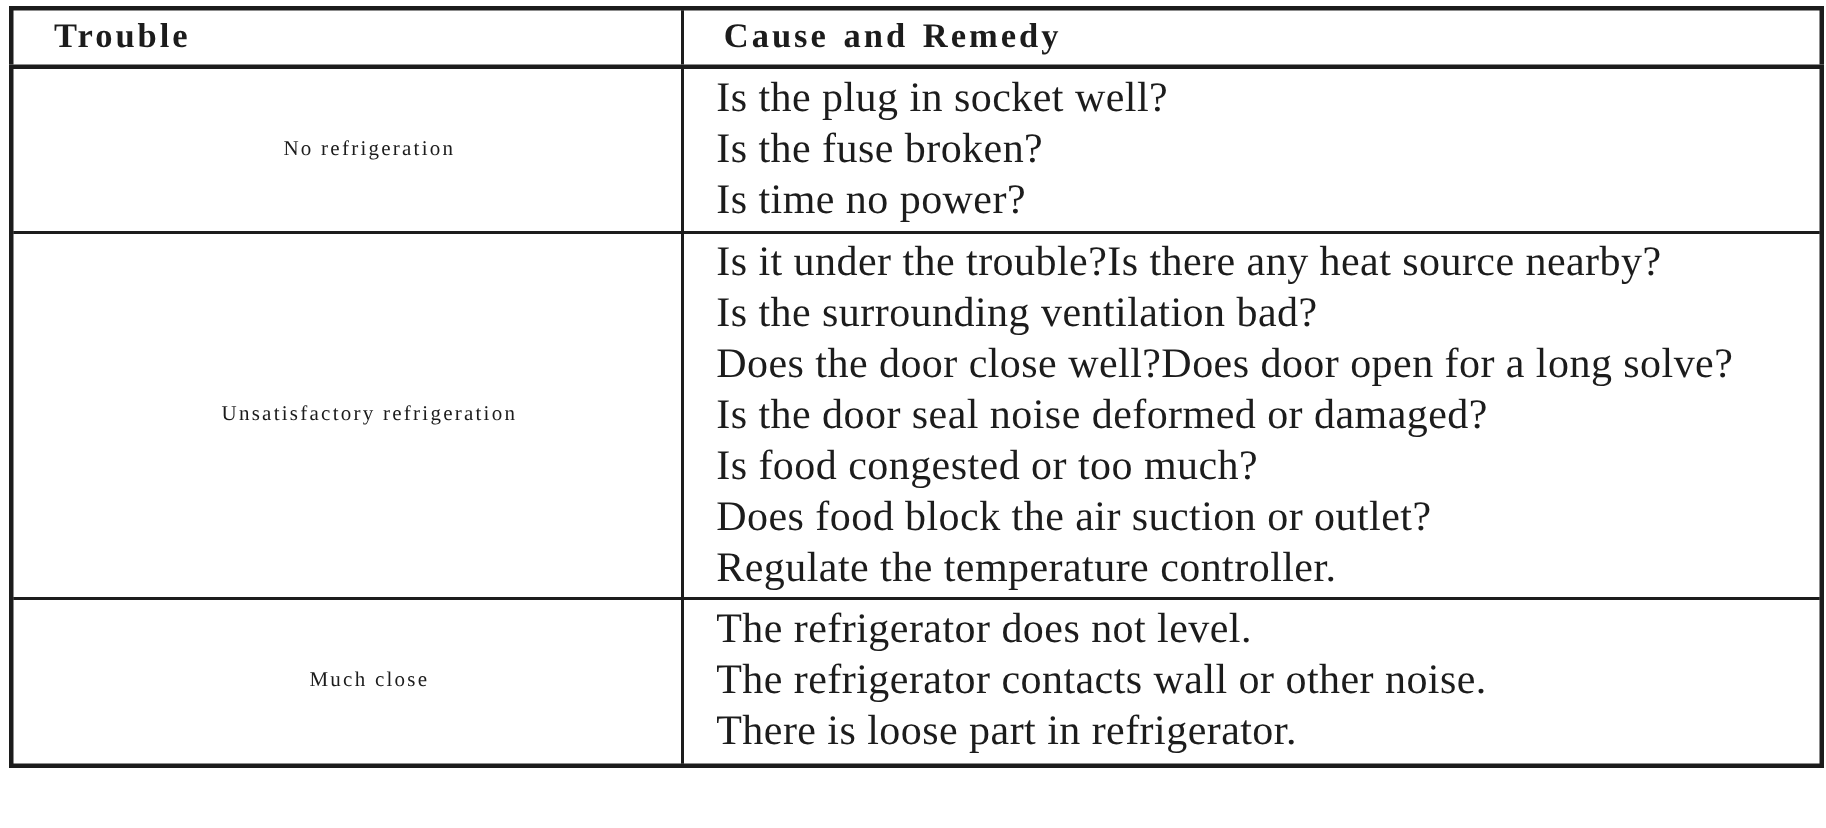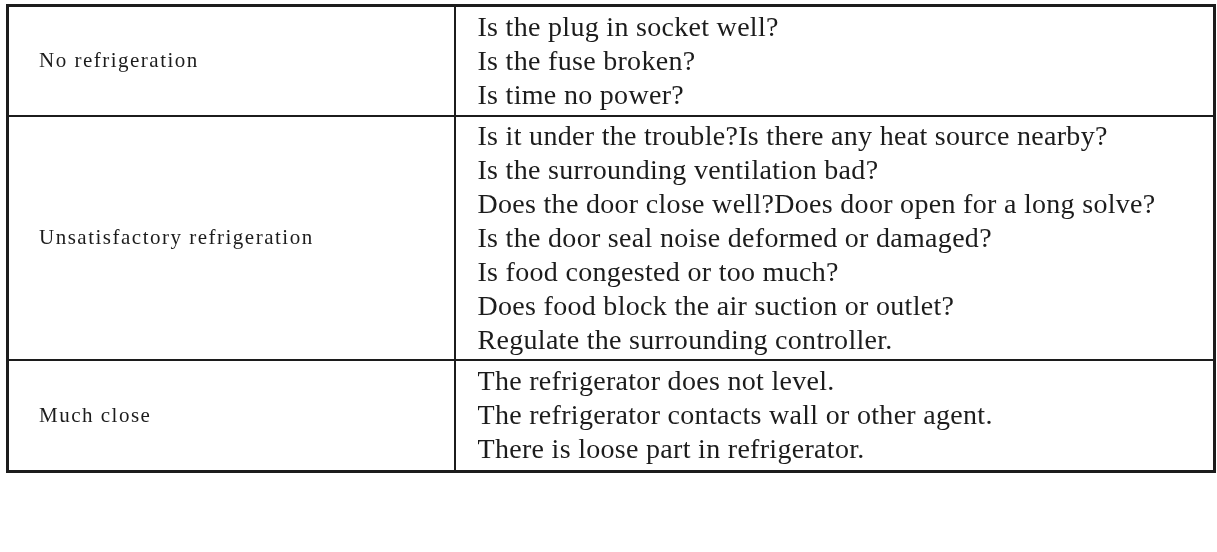--- a/index.html
+++ b/index.html
@@ -42,23 +42,24 @@
 
   th.th-cell {
     text-align: left;
     font-weight: bold;
     font-size: 23px;
     letter-spacing: 2px;
     word-spacing: 2px;
     padding: 0 0 2px 27px;
   }
   td.td-trouble {
-    font-size: 21px;
+    font-size: 14px;
     letter-spacing: 1.5px;
     padding-left: 30px;
+    text-align: center;
   }
   td.td-cause {
     font-size: 28px;
     letter-spacing: 0.3px;
     padding: 2px 6px 2px 22px;
   }
   .cause-line {
     line-height: 34px;
     white-space: nowrap;
   }
@@ -71,47 +72,51 @@
 </head>
 <body>
 
 <div class="page">
   <table class="trouble-table">
     <colgroup>
       <col class="col-trouble">
       <col class="col-cause">
     </colgroup>
     <tbody>
+      <tr class="header-row">
+        <th class="th-cell">Trouble</th>
+        <th class="th-cell">Cause and Remedy</th>
+      </tr>
 
       <tr class="row-1">
         <td class="td-trouble">No refrigeration</td>
         <td class="td-cause">
           <div class="cause-line">Is the plug in socket well?</div>
           <div class="cause-line">Is the fuse broken?</div>
           <div class="cause-line">Is time no power?</div>
         </td>
       </tr>
 
       <tr class="row-2">
         <td class="td-trouble">Unsatisfactory refrigeration</td>
         <td class="td-cause">
           <div class="cause-line">Is it under the trouble?Is there any heat source nearby?</div>
           <div class="cause-line">Is the surrounding ventilation bad?</div>
           <div class="cause-line">Does the door close well?Does door open for a long solve?</div>
           <div class="cause-line">Is the door seal noise deformed or damaged?</div>
           <div class="cause-line">Is food congested or too much?</div>
           <div class="cause-line">Does food block the air suction or outlet?</div>
-          <div class="cause-line">Regulate the surrounding controller.</div>
+          <div class="cause-line">Regulate the temperature controller.</div>
         </td>
       </tr>
 
       <tr class="row-3">
         <td class="td-trouble">Much close</td>
         <td class="td-cause">
           <div class="cause-line">The refrigerator does not level.</div>
-          <div class="cause-line">The refrigerator contacts wall or other agent.</div>
+          <div class="cause-line">The refrigerator contacts wall or other noise.</div>
           <div class="cause-line">There is loose part in refrigerator.</div>
         </td>
       </tr>
 
     </tbody>
   </table>
 </div>
 
 </body></html>

